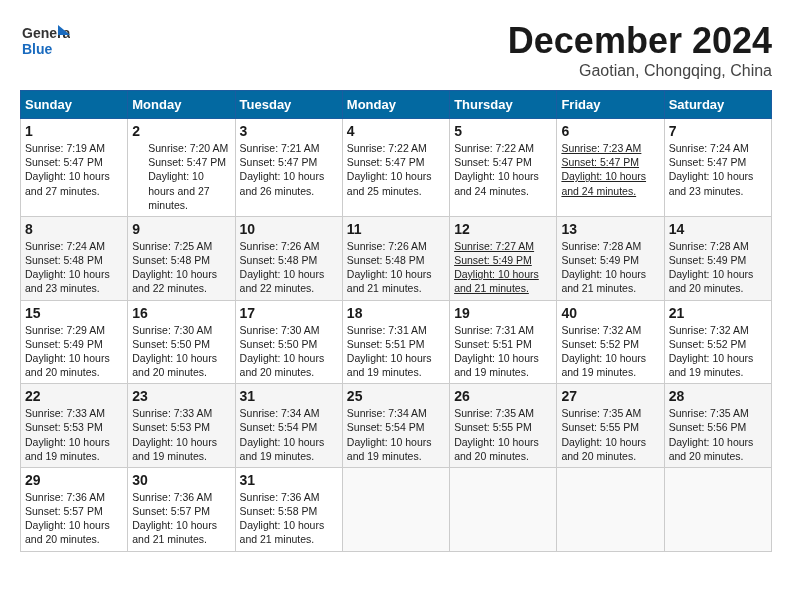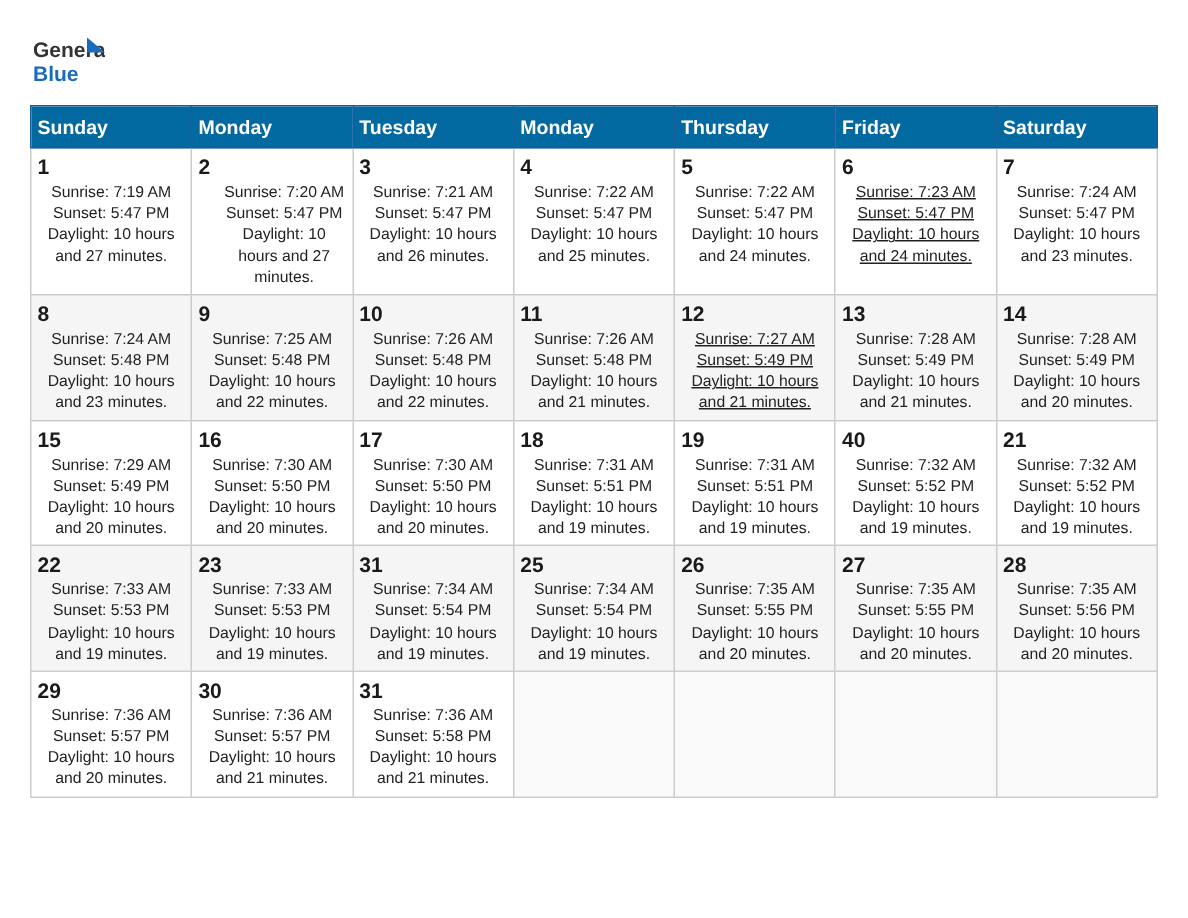--- a/index.html
+++ b/index.html
@@ -69,36 +69,39 @@
       font-size: 14px;
       font-weight: bold;
       color: #1a1a1a;
       display: block;
       margin-bottom: 2px;
     }
     .day-info {
       font-size: 10.5px;
       color: #222;
       line-height: 1.35;
-      text-align: center;
     }
     .empty-cell {
       background: #f9f9f9 !important;
     }
   </style>
 </head>
 <body>
 
 <div class="header-area">
   <div class="logo">
     <svg class="logo-icon" viewBox="0 0 50 40" xmlns="http://www.w3.org/2000/svg">
       <text x="2" y="18" font-size="14" font-weight="bold" fill="#333" font-family="Arial">General</text>
       <text x="2" y="34" font-size="14" font-weight="bold" fill="#1a6bbf" font-family="Arial">Blue</text>
       <polygon points="38,5 50,15 38,15" fill="#1a6bbf"></polygon>
     </svg>
+  </div>
+  <div class="title-area">
+    <div class="month-title">December 2024</div>
+    <div class="location-title">Gaotian, Chongqing, China</div>
   </div>
 </div>
 
 <table class="calendar">
   <thead>
     <tr>
     <th>Sunday</th>
         <th>Monday</th>
         <th>Tuesday</th>
         <th>Monday</th>

